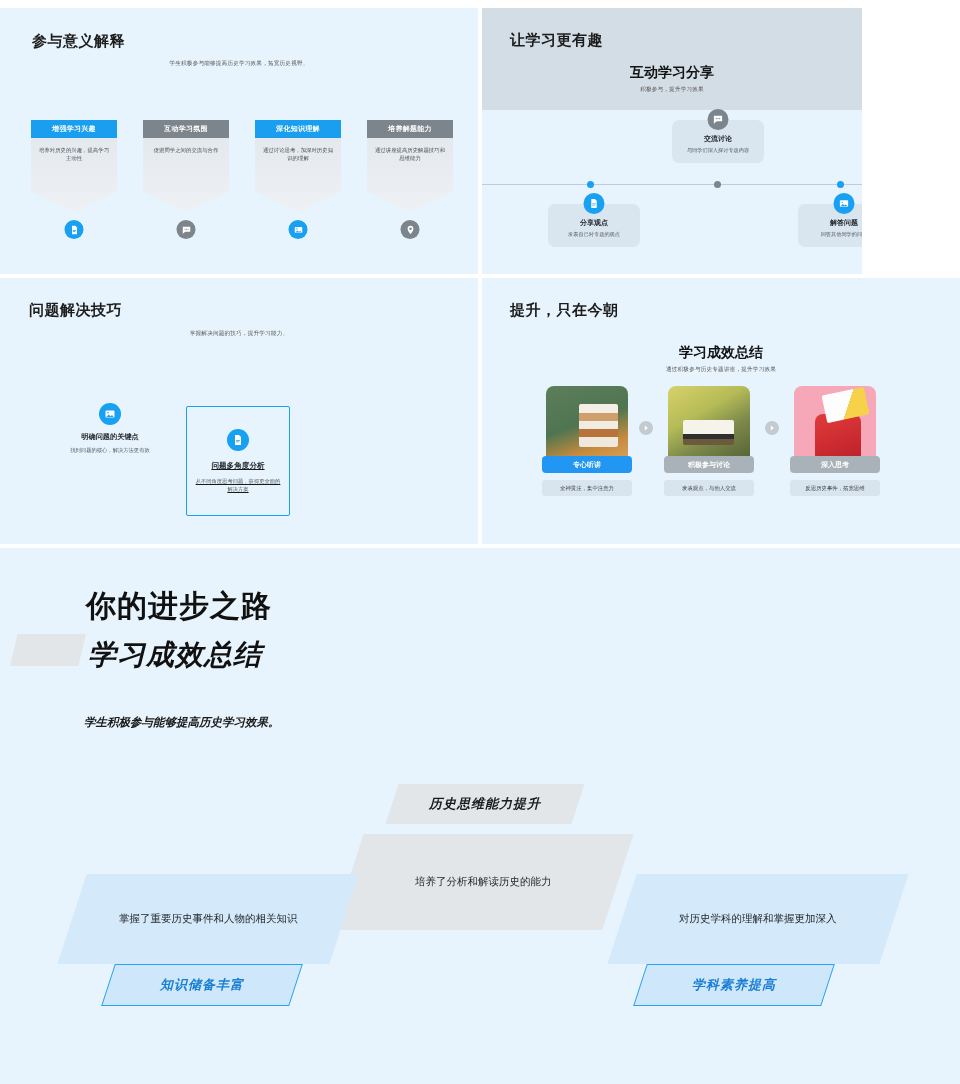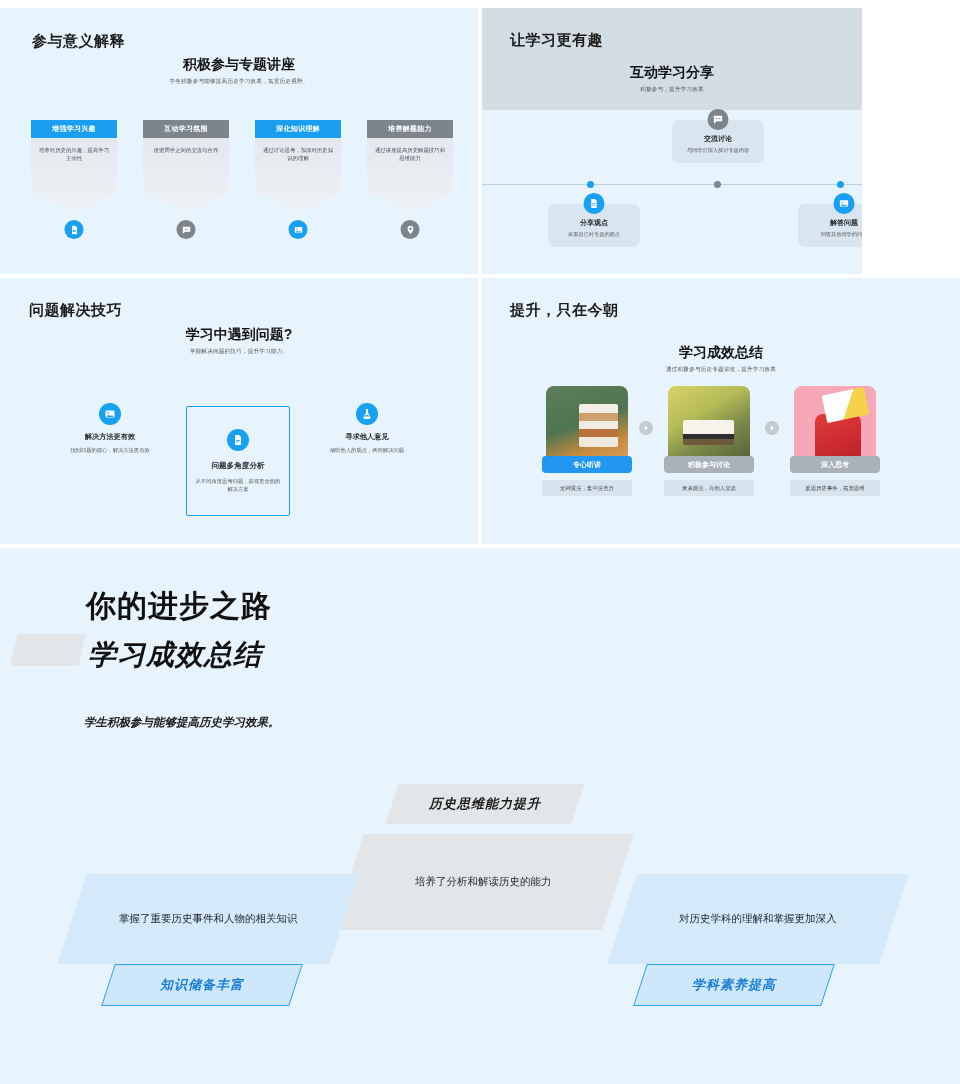--- a/index.html
+++ b/index.html
@@ -149,21 +149,20 @@
 </style>
 </head>
 <body>
 
 <div class="deck">
 
   <section class="panel" id="s1">
     <div class="panel-title" style="left:32px;top:24px;">参与意义解释</div>
 
     <div class="sec-head" style="top:48px;">
-      <p class="sec-title">积极参与专题讲座</p>
       <p class="sec-sub">学生积极参与能够提高历史学习效果，拓宽历史视野。</p>
     </div>
 
     <div class="banner" style="left:31px;top:112px;">
       <div class="body">
         <div class="cap blue">增强学习兴趣</div>
         <div class="desc">培养对历史的兴趣，提高学习主动性</div>
       </div>
       <div class="chip blue">
         <svg viewBox="0 0 24 24">
@@ -264,57 +263,46 @@
       </div>
       <div class="t">解答问题</div>
       <div class="d">回答其他同学的问题</div>
     </div>
   </section>
 
   <section class="panel" id="s3">
     <div class="panel-title" style="left:29px;top:23px;">问题解决技巧</div>
 
     <div class="sec-head" style="top:48px;">
-      <p class="sec-title">学习中遇到问题?</p>
       <p class="sec-sub">掌握解决问题的技巧，提升学习能力。</p>
     </div>
 
     <div class="ps-item" style="left:55px;top:125px;">
       <div class="ic">
         <svg viewBox="0 0 24 24">
             <rect x="3" y="5" width="18" height="14" rx="2" fill="#fff"></rect>
             <circle cx="8" cy="9.5" r="1.5" fill="#18a0f2"></circle>
             <path d="M4.5 18l5-5 3.5 3.5 3-2.5 3.5 4z" fill="#18a0f2"></path>
           </svg>
       </div>
-      <div class="t">解决方法更有效</div>
+      <div class="t">明确问题的关键点</div>
       <div class="d">找到问题的核心，解决方法更有效</div>
     </div>
 
-    <div class="ps-box" style="left:186px;top:128px;">
+    <div class="ps-box" style="left:186px;top:128px;text-decoration:underline;">
       <div class="ic" style="width:22px;height:22px;border-radius:50%;background:#18a0f2;display:flex;align-items:center;justify-content:center;">
         <svg viewBox="0 0 24 24" style="width:12px;height:12px;">
             <path d="M6 2h8l4 4v16H6z" fill="#fff"></path>
             <path d="M8 12h8v1.6H8zM8 15h6v1.6H8z" fill="#18a0f2"></path>
           </svg>
       </div>
       <div class="t" style="font-size:7.6px;font-weight:bold;color:#1f2328;margin-top:10px;">问题多角度分析</div>
       <div class="d" style="font-size:5.3px;color:#555b61;margin-top:6px;line-height:1.55;text-align:center;">从不同角度思考问题，获得更全面的解决方案</div>
     </div>
 
-    <div class="ps-item" style="left:312px;top:125px;">
-      <div class="ic">
-        <svg viewBox="0 0 24 24">
-            <path d="M10 2h4v7l5 10a2 2 0 01-1.8 3H6.8A2 2 0 015 19l5-10z" fill="#fff"></path>
-            <path d="M9.2 14h5.6l1.6 3.2H7.6z" fill="#18a0f2"></path>
-          </svg>
-      </div>
-      <div class="t">寻求他人意见</div>
-      <div class="d">倾听他人的观点，共同解决问题</div>
-    </div>
   </section>
 
   <section class="panel" id="s4">
     <div class="panel-title" style="left:28px;top:23px;">提升，只在今朝</div>
 
     <div class="sec-head" style="top:66px;">
       <p class="sec-title">学习成效总结</p>
       <p class="sec-sub">通过积极参与历史专题讲座，提升学习效果</p>
     </div>
 

